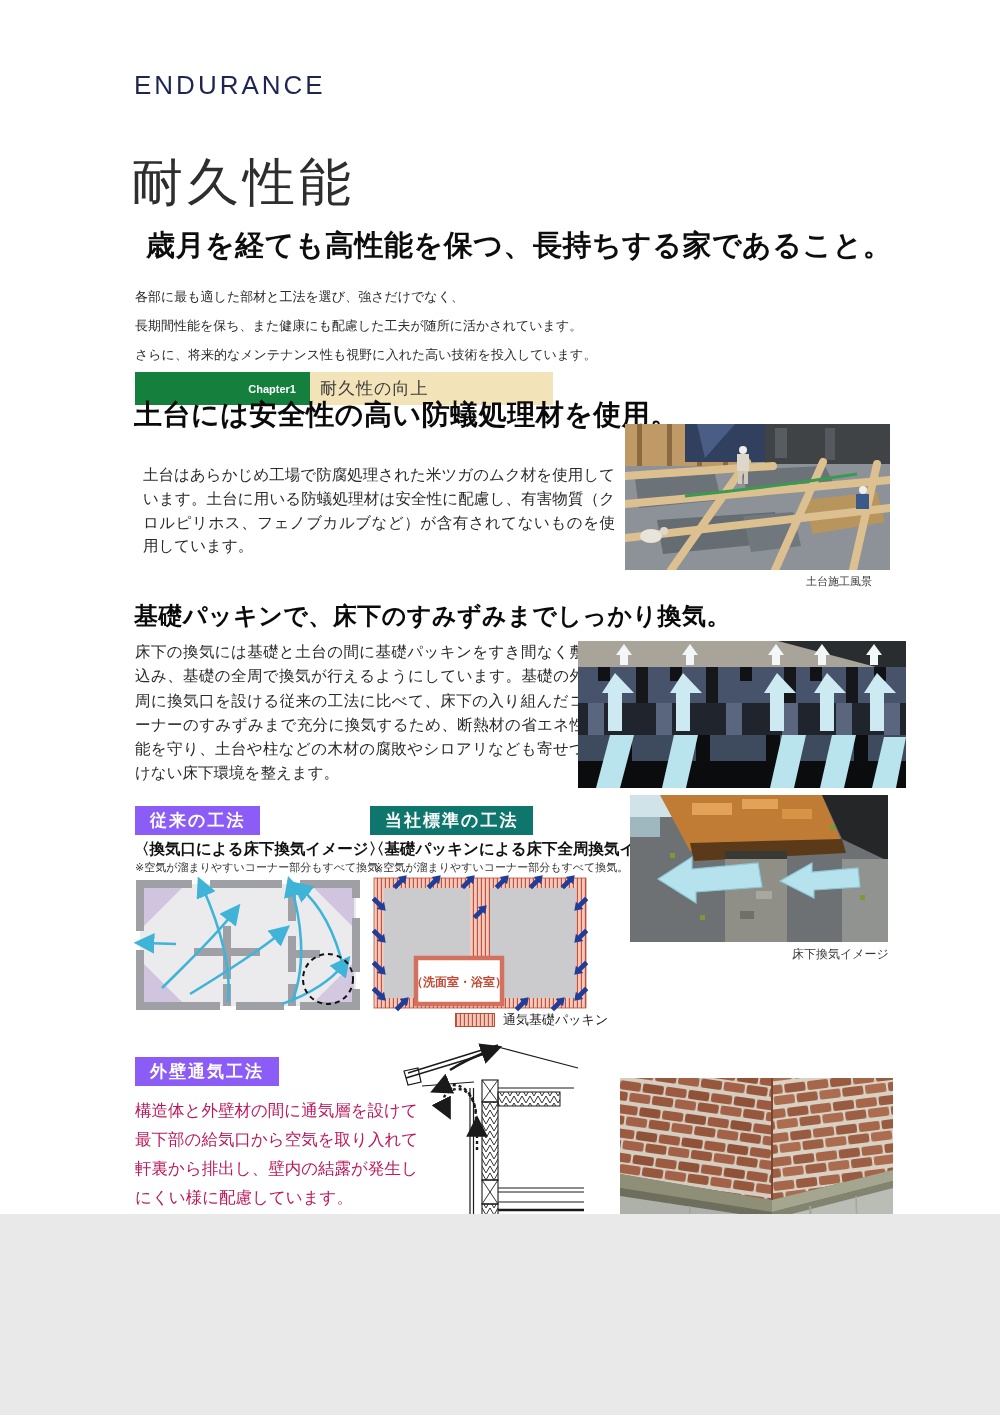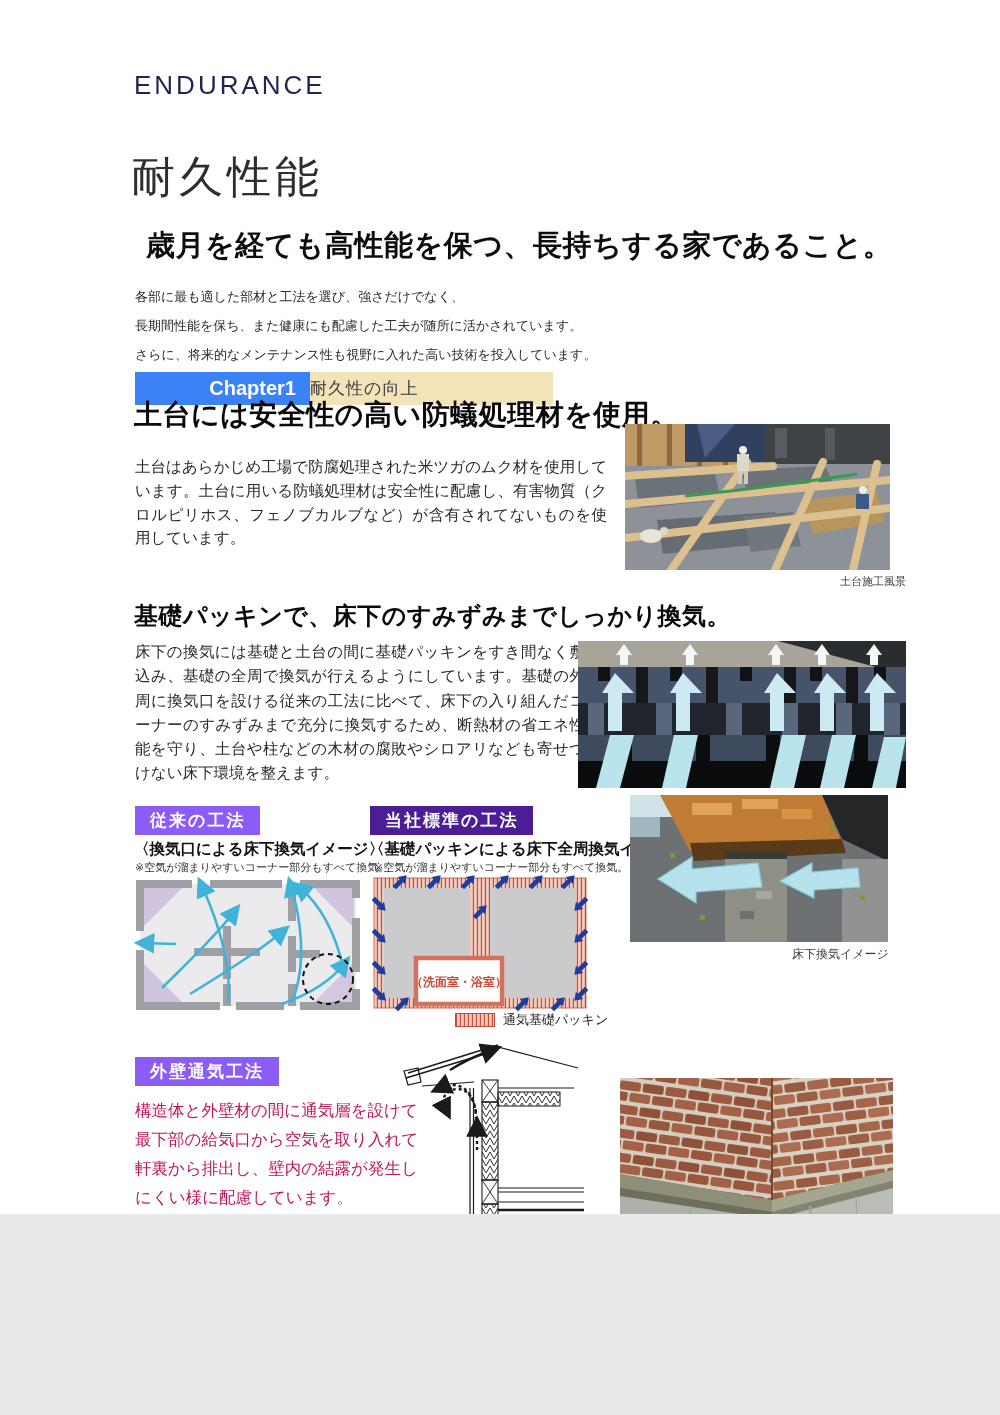--- a/index.html
+++ b/index.html
@@ -1,37 +1,37 @@
 <!DOCTYPE html>
 <html><head>
 <meta charset="utf-8">
 <style>
   html,body{margin:0;padding:0;background:#e9e9e9;}
   .page{position:relative;width:1000px;height:1214px;background:#ffffff;margin:0 auto;
         font-family:"Liberation Sans","DejaVu Sans",sans-serif;color:#333;overflow:hidden;}
   .abs{position:absolute;}
   .eyebrow{left:134px;top:70px;font-size:26px;letter-spacing:3px;color:#1e2553;font-weight:500;}
-  .big-title{left:131px;top:148px;font-size:44px;font-weight:200;color:#2e2e2e;letter-spacing:4px;}
+  .big-title{left:131px;top:148px;font-size:52px;font-weight:200;color:#2e2e2e;letter-spacing:4px;}
   .subtitle{left:132px;top:226px;font-size:29px;font-weight:bold;color:#0d0d0d;letter-spacing:.5px;margin-left:14px;}
   .intro{left:135px;top:282px;font-size:13px;line-height:29px;color:#2b2b2b;}
   .chapter{left:135px;top:372px;width:418px;height:33px;display:flex;}
-  .chapter .tag{width:175px;background:#3b82f6;color:#fff;font-weight:bold;font-size:20px;
+  .chapter .tag{width:175px;background:#15803d;color:#fff;font-weight:bold;font-size:11px;
       display:flex;align-items:center;justify-content:flex-end;padding-right:14px;box-sizing:border-box;}
   .chapter .ttl{flex:1;background:#f2e4b8;color:#3a3a3a;font-size:17px;display:flex;align-items:center;
-      padding-left:0;letter-spacing:1px;}
+      padding-left:10px;letter-spacing:1px;}
   .mincho{font-family:"Liberation Serif","DejaVu Serif",serif;color:#0a0a0a;font-weight:600;}
   .h-s1{left:134px;top:396px;font-size:28px;letter-spacing:.5px;}
   .h-s2{left:134px;top:600px;font-size:24px;letter-spacing:.5px;}
   .body-s1{left:135px;top:455px;width:472px;font-size:15.5px;line-height:23.8px;color:#2b2b2b;text-align:justify;}
   .body-s2{left:135px;top:640px;width:450px;font-size:15.5px;line-height:24.3px;color:#2b2b2b;text-align:justify;}
   .photo{background:#777;}
   .cap{font-size:11px;color:#3a3a3a;}
   .badge{color:#fff;font-size:17px;font-weight:bold;letter-spacing:2px;padding:3px 15px;display:inline-block;}
   .badge.gray{background:#8b5cf6;}
-  .badge.gold{background:#4c1d95;}
+  .badge.gold{background:#0f766e;}
   .m-cap{font-size:15.5px;font-weight:bold;color:#111;}
   .m-note{font-size:11px;color:#333;}
   .legend{left:455px;top:1011px;display:flex;align-items:center;gap:8px;}
   .legend .txt{font-size:13px;font-weight:normal;color:#222;}
   .s3-body{left:135px;top:1096px;font-size:16.5px;line-height:29px;color:#be185d;}
   svg{display:block;}
 </style>
 </head>
 <body>
 
@@ -45,21 +45,21 @@
     <div>長期間性能を保ち、また健康にも配慮した工夫が随所に活かされています。</div>
     <div>さらに、将来的なメンテナンス性も視野に入れた高い技術を投入しています。</div>
   </div>
 
   <div class="abs chapter">
     <div class="tag">Chapter1</div>
     <div class="ttl">耐久性の向上</div>
   </div>
 
   <div class="abs mincho h-s1">土台には安全性の高い防蟻処理材を使用。</div>
-  <p class="abs body-s1" style="margin:0">土台はあらかじめ工場で防腐処理された米ツガのムク材を使用しています。土台に用いる防蟻処理材は安全性に配慮し、有害物質（クロルピリホス、フェノブカルブなど）が含有されてないものを使用しています。</p>
+  <p class="abs body-s1" style="margin:8px">土台はあらかじめ工場で防腐処理された米ツガのムク材を使用しています。土台に用いる防蟻処理材は安全性に配慮し、有害物質（クロルピリホス、フェノブカルブなど）が含有されてないものを使用しています。</p>
 
   <div class="abs photo" style="left:625px;top:424px;width:265px;height:146px;">
     <svg width="265" height="146" viewBox="0 0 265 146">
       <rect width="265" height="146" fill="#8d9299"></rect>
       <rect x="0" y="0" width="112" height="42" fill="#c09a66"></rect>
       <rect x="12" y="0" width="5" height="42" fill="#8a6a3e"></rect>
         <rect x="42" y="0" width="5" height="42" fill="#8a6a3e"></rect>
       <rect x="72" y="0" width="5" height="42" fill="#8a6a3e"></rect>
         <rect x="98" y="0" width="5" height="42" fill="#8a6a3e"></rect>
       <rect x="60" y="0" width="80" height="38" fill="#31405e"></rect>
@@ -86,21 +86,21 @@
           <rect x="112" y="30" width="12" height="17" fill="#dcd8cc"></rect>
         <rect x="113" y="47" width="4" height="13" fill="#cfcabc"></rect>
           <rect x="119" y="47" width="4" height="13" fill="#cfcabc"></rect>
         <ellipse cx="26" cy="112" rx="11" ry="7" fill="#e8e4da"></ellipse>
           <circle cx="39" cy="107" r="4" fill="#ddd8cc"></circle>
         <circle cx="238" cy="66" r="4" fill="#eeeeee"></circle>
           <rect x="231" y="70" width="13" height="15" fill="#3a5a8c"></rect>
       </g>
     </svg>
   </div>
-  <div class="abs cap" style="left:840px;top:574px;text-align:center;">土台施工風景</div>
+  <div class="abs cap" style="left:806px;top:574px;text-align:center;">土台施工風景</div>
 
   <div class="abs mincho h-s2">基礎パッキンで、床下のすみずみまでしっかり換気。</div>
   <p class="abs body-s2" style="margin:0">床下の換気には基礎と土台の間に基礎パッキンをすき間なく敷込み、基礎の全周で換気が行えるようにしています。基礎の外周に換気口を設ける従来の工法に比べて、床下の入り組んだコーナーのすみずみまで充分に換気するため、断熱材の省エネ性能を守り、土台や柱などの木材の腐敗やシロアリなども寄せつけない床下環境を整えます。</p>
 
   <div class="abs photo" style="left:578px;top:641px;width:328px;height:147px;">
     <svg width="328" height="147" viewBox="0 0 328 147">
       <rect width="328" height="147" fill="#15171a"></rect>
       <rect x="0" y="0" width="328" height="26" fill="#a9a49a"></rect>
       <polygon points="200,0 328,0 328,34" fill="#2a2d30"></polygon>
       <g fill="#47536b">

